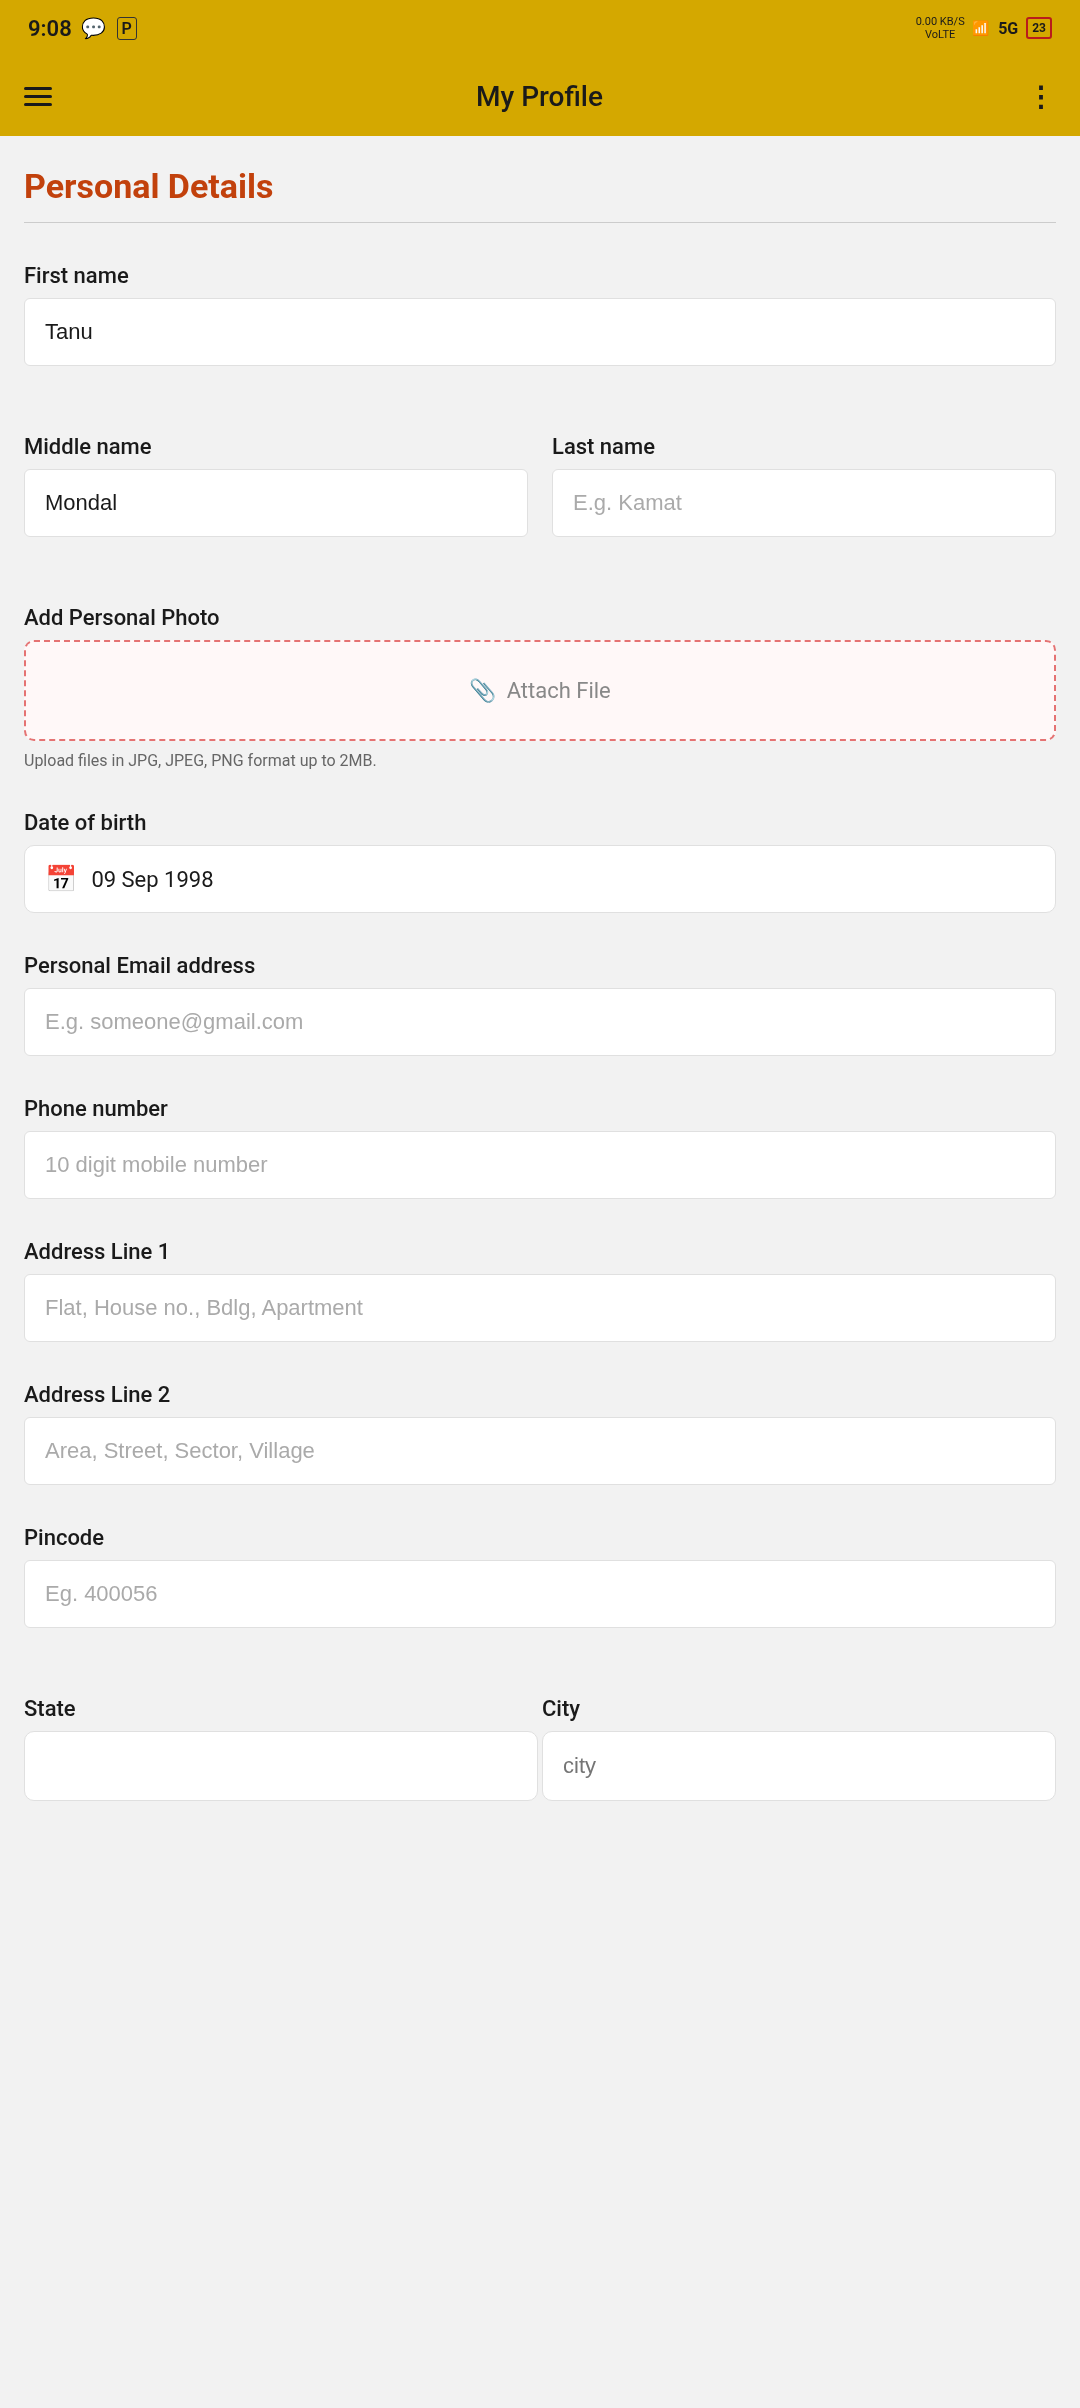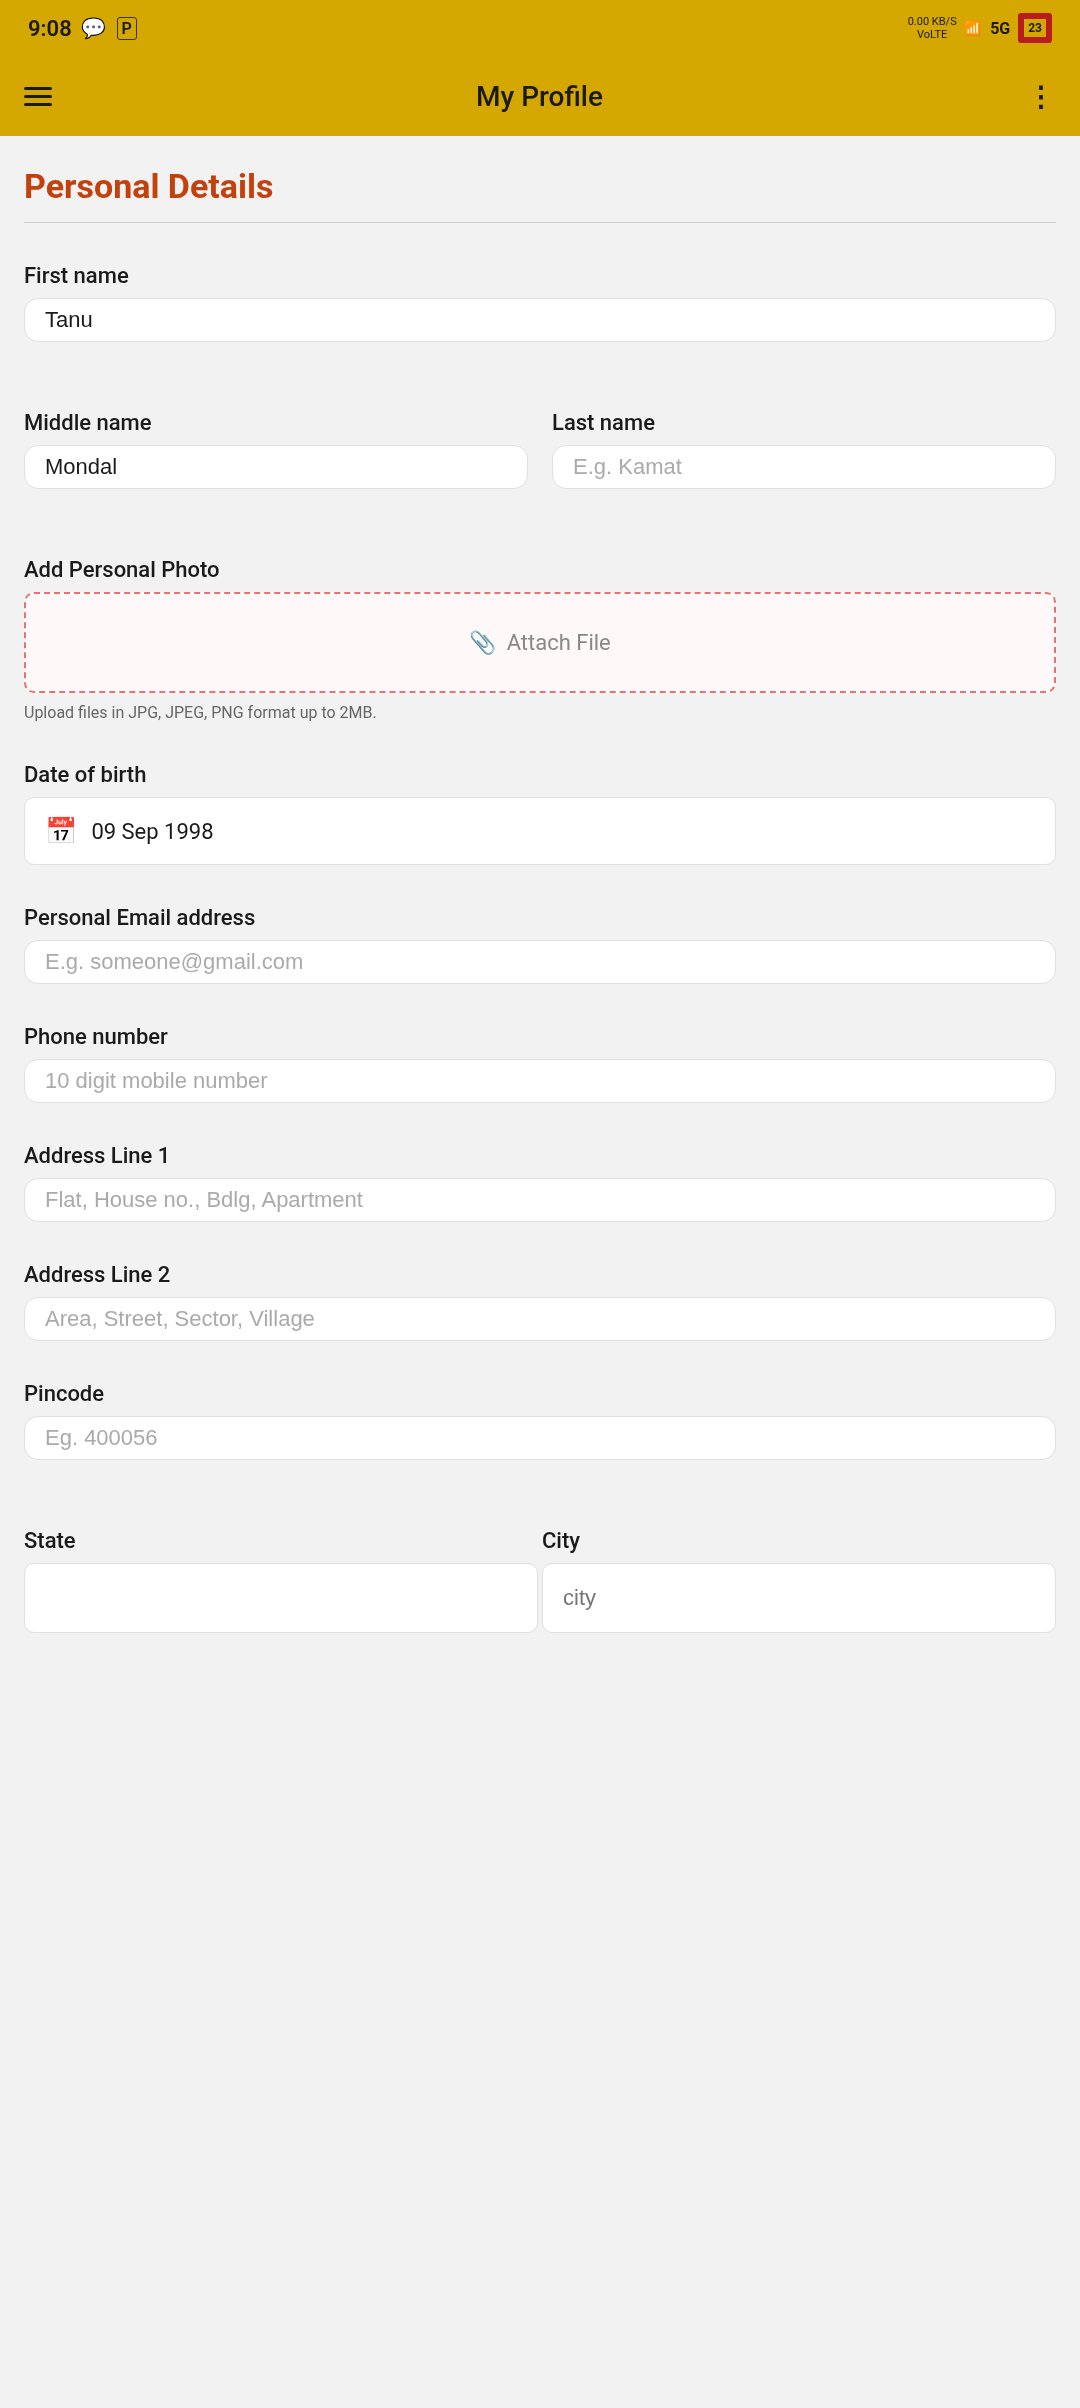--- a/index.html
+++ b/index.html
@@ -49,21 +49,21 @@
       color: #1a1a1a;
     }
 
     .status-data {
       font-size: 12px;
       line-height: 1.2;
       text-align: center;
     }
 
     .battery-icon {
-      border: 6px solid #b91c1c;
+      border: 2px solid #b91c1c;
       border-radius: 3px;
       padding: 2px 4px;
       font-size: 12px;
       font-weight: bold;
       position: relative;
     }
 
     
     .header {
       background-color: #d4a800;
@@ -134,22 +134,22 @@
       font-weight: 500;
       color: #1a1a1a;
       margin-bottom: 10px;
       display: block;
     }
 
     .text-input {
       width: 100%;
       background-color: #ffffff;
       border: 1px solid #e0e0e0;
-      border-radius: 14px;
-      padding: 8px 20px;
+      border-radius: 6px;
+      padding: 20px 20px;
       font-size: 22px;
       color: #1a1a1a;
       outline: none;
     }
 
     .text-input::placeholder {
       color: #aaaaaa;
     }
 
     

